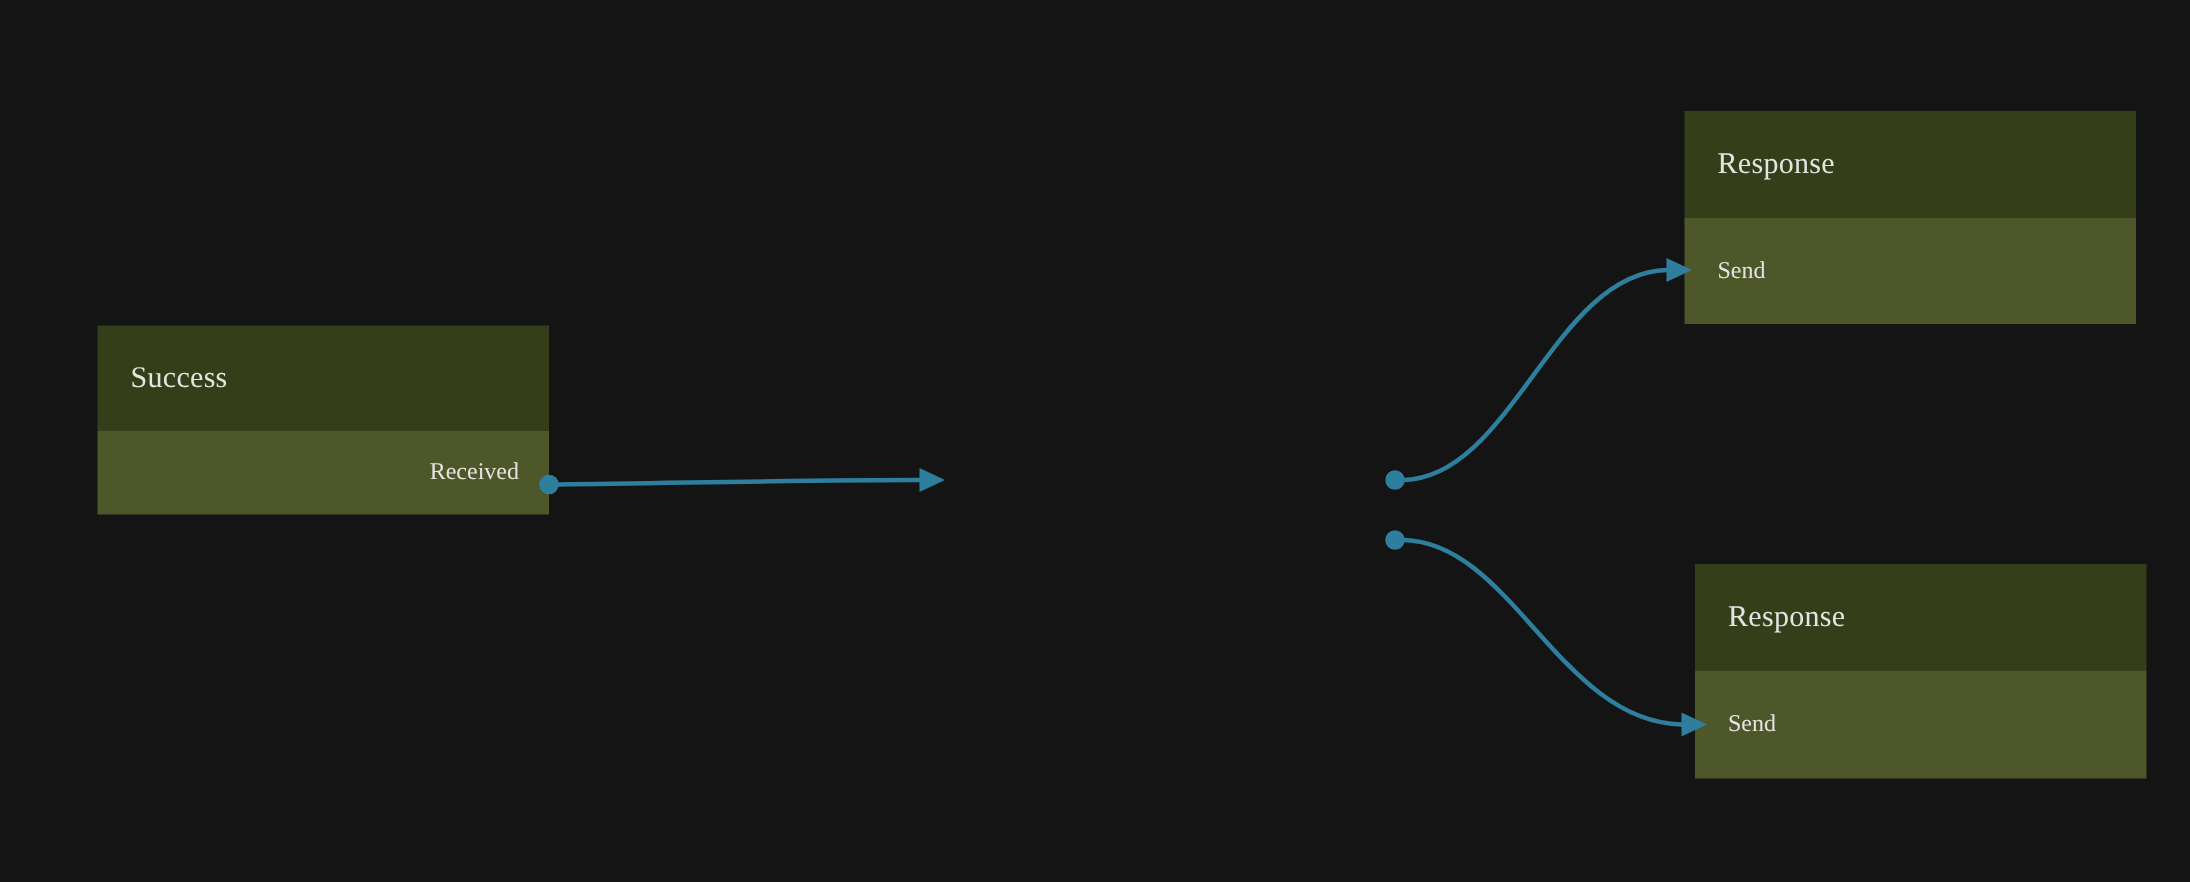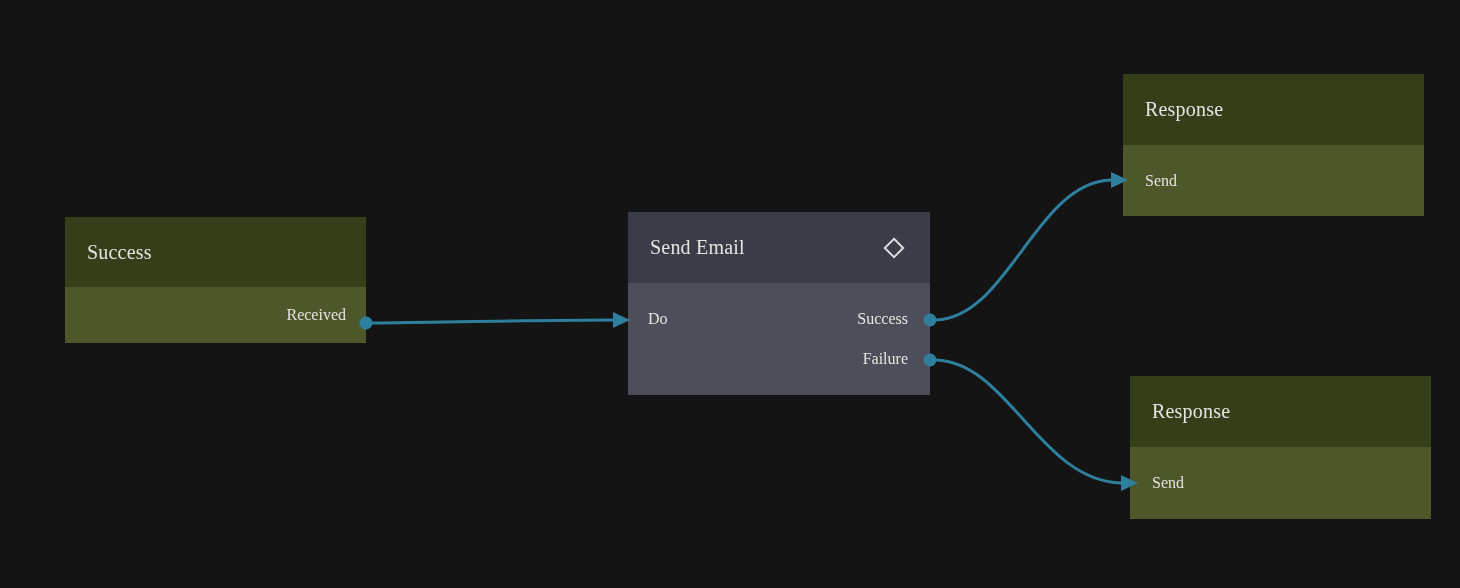--- a/index.html
+++ b/index.html
@@ -95,39 +95,20 @@
 
   <div class="node node-request">
     <div class="node-header" style="background-color: rgb(52, 62, 25);">
       <span class="node-title">Success</span>
     </div>
     <div class="node-body" style="background-color: rgb(77, 87, 42);">
       <span class="port-label">Received</span>
     </div>
   </div>
 
-  <div class="node node-sendemail">
-    <div class="node-header" style="background-color: rgb(58, 61, 71);">
-      <span class="node-title">Send Email</span>
-      <span class="diamond-wrap">
-        <svg width="24" height="24" viewBox="0 0 24 24" fill="none">
-          <path d="M12 2.8 L21.2 12 L12 21.2 L2.8 12 Z" stroke-width="2" fill="none" stroke="#d9dbdf"></path>
-        </svg>
-      </span>
-    </div>
-    <div class="node-body" style="background-color: rgb(76, 79, 89);">
-      <div class="port-row">
-        <span class="port-label">Do</span>
-        <span class="port-label">Success</span>
-      </div>
-      <div class="port-row out-only">
-        <span class="port-label">Failure</span>
-      </div>
-    </div>
-  </div>
 
   <div class="node node-response-top">
     <div class="node-header" style="background-color: rgb(52, 62, 25);">
       <span class="node-title">Response</span>
     </div>
     <div class="node-body" style="background-color: rgb(77, 87, 42);">
       <span class="port-label">Send</span>
     </div>
   </div>
 

